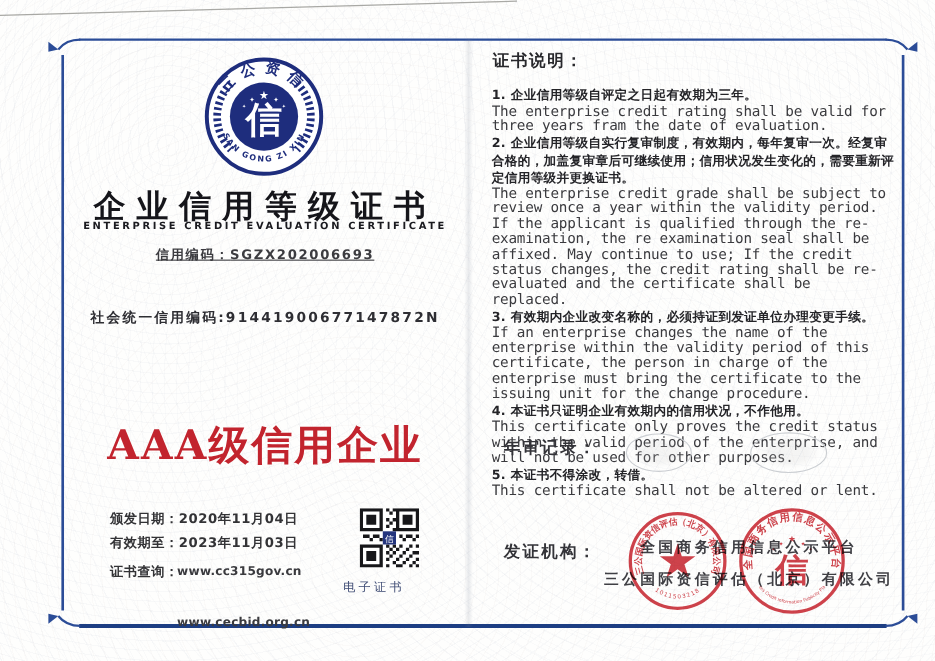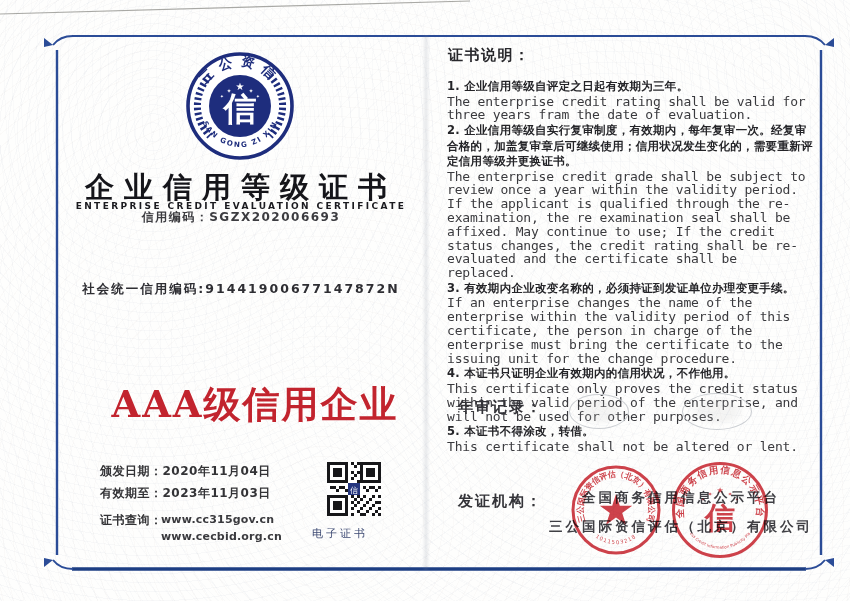--- a/index.html
+++ b/index.html
@@ -12,27 +12,27 @@
       repeating-radial-gradient(circle at 72% 58%, rgba(145,155,180,.045) 0 1px, transparent 1px 11px),
       repeating-radial-gradient(circle at 38% 86%, rgba(175,150,140,.04) 0 1px, transparent 1px 10px),
       repeating-radial-gradient(circle at 90% 12%, rgba(145,155,180,.04) 0 1px, transparent 1px 8px);
   }
   .abs{position:absolute;}
   
   #left-page{position:absolute;left:57px;top:35px;width:368px;height:535px;}
   .lp-center{left:0;width:100%;text-align:center;}
   #cert-title{top:133px;font-size:29px;font-weight:bold;color:#15151a;letter-spacing:10px;white-space:nowrap;}
   #cert-subtitle{top:166px;font-size:9px;font-weight:bold;color:#1a1a1f;letter-spacing:2.4px;white-space:nowrap;}
-  #credit-code-row{top:174px;font-size:12px;font-weight:bold;color:#3c3c40;letter-spacing:1.5px;}
+  #credit-code-row{top:188px;font-size:12px;font-weight:bold;color:#3c3c40;letter-spacing:1.5px;text-decoration:underline;}
   #company-name{top:209px;font-size:22.5px;font-weight:bold;color:#e0351f;letter-spacing:1.5px;white-space:nowrap;}
   #social-code-row{top:246px;font-size:12.5px;font-weight:bold;color:#2e2e33;letter-spacing:2px;white-space:nowrap;}
   #statement{left:23px;top:274px;width:314px;font-size:12.3px;font-weight:bold;color:#232326;
              line-height:19px;text-align:justify;text-indent:2em;letter-spacing:.5px;}
   #rating-line{top:345px;font-size:37px;font-weight:bold;color:#c2242e;
-               font-family:"DejaVu Serif",serif;letter-spacing:2px;white-space:nowrap;padding-left:14px;}
+               font-family:"DejaVu Serif",serif;letter-spacing:2px;white-space:nowrap;}
   .date-row{left:43px;font-size:12px;font-weight:bold;color:#333336;letter-spacing:.5px;white-space:nowrap;}
   .url-text{font-size:11px;font-weight:bold;color:#3a3a3e;letter-spacing:.2px;}
   #qr-wrap{left:270px;top:427px;width:54px;height:54px;}
   #qr-label{left:255px;top:491px;width:84px;font-size:11px;color:#3d4a73;
             letter-spacing:3px;font-family:"DejaVu Serif",serif;}
   
   #rp-heading{left:448px;top:46px;font-size:15px;font-weight:bold;color:#28282c;letter-spacing:1.5px;}
   #rp-list{left:447px;top:79px;width:366px;}
   .item-zh{font-size:11.5px;font-weight:bold;color:#242428;line-height:15.5px;letter-spacing:.3px;}
   .item-en{font-family:"DejaVu Sans Mono",monospace;font-size:13px;color:#3a3a3e;line-height:13.8px;letter-spacing:-.2px;margin-bottom:1px;}
@@ -126,21 +126,21 @@
     <div class="abs lp-center" id="rating-line">AAA级信用企业</div>
 
     <div class="abs date-row" style="top:428px">
       <span>颁发日期：</span><span>2020年11月04日</span>
     </div>
     <div class="abs date-row" style="top:450px">
       <span>有效期至：</span><span>2023年11月03日</span>
     </div>
     <div class="abs date-row" style="top:477px">证书查询：</div>
     <div class="abs url-text" style="left:104px;top:478px">www.cc315gov.cn</div>
-    <div class="abs url-text" style="left:104px;top:495px">www.cecbid.org.cn</div>
+    <div class="abs url-text" style="left:104px;top:524px">www.cecbid.org.cn</div>
 
     <svg class="abs" id="qr-wrap" viewBox="0 0 54 54">
       <rect width="54" height="54" fill="#ffffff"></rect>
       <g fill="#17171a">
         <path fill-rule="evenodd" d="M0,0h21v21h-21z M3,3h15v15h-15z M6,6h9v9h-9z"></path>
         <path fill-rule="evenodd" transform="translate(33,0)" d="M0,0h21v21h-21z M3,3h15v15h-15z M6,6h9v9h-9z"></path>
         <path fill-rule="evenodd" transform="translate(0,33)" d="M0,0h21v21h-21z M3,3h15v15h-15z M6,6h9v9h-9z"></path>
         <path d="M24,0h3v3h-3z M30,0h3v3h-3z M27,3h3v3h-3z M24,9h3v3h-3z M30,9h3v3h-3z M27,12h3v3h-3z M24,15h3v3h-3z M30,18h3v3h-3z
                  M3,24h3v3h-3z M9,27h3v3h-3z M12,24h3v3h-3z M18,27h3v3h-3z M15,24h3v3h-3z M6,24h3v3h-3z
                  M36,24h3v3h-3z M42,24h3v3h-3z M48,27h3v3h-3z M51,24h3v3h-3z M39,27h3v3h-3z M45,24h3v3h-3z

